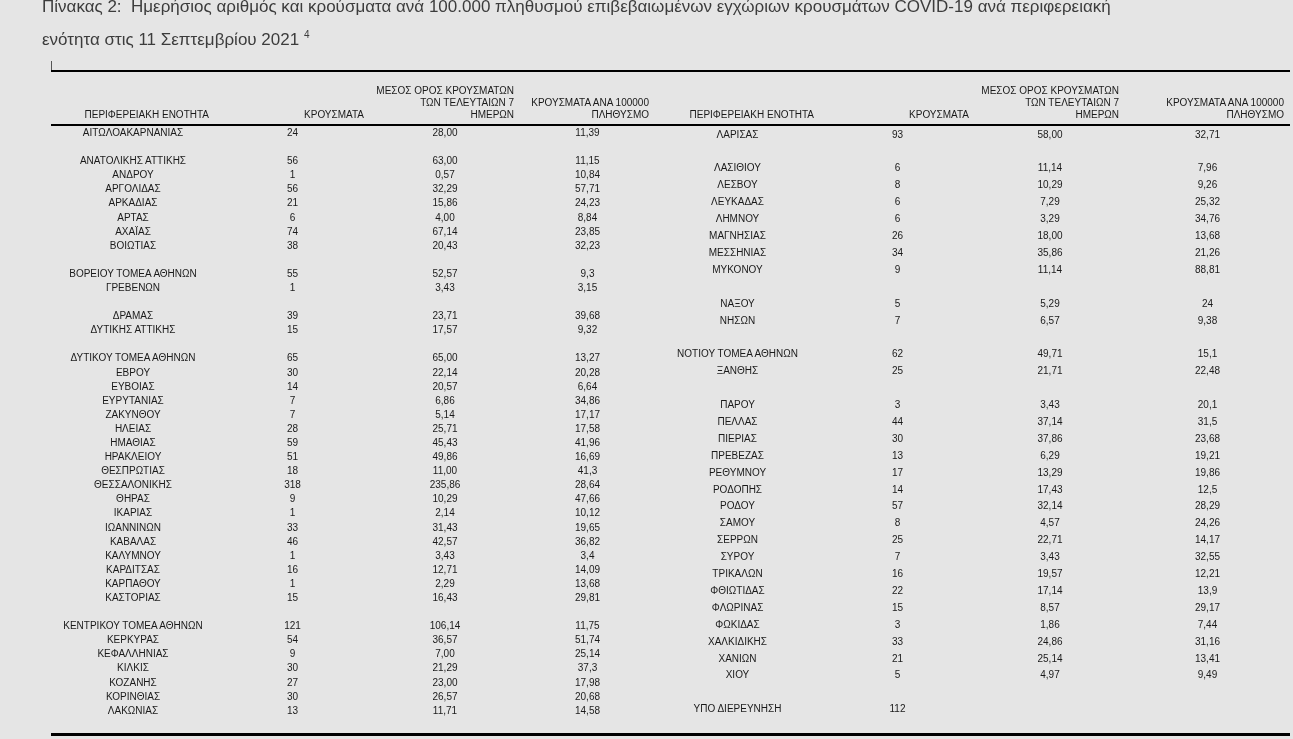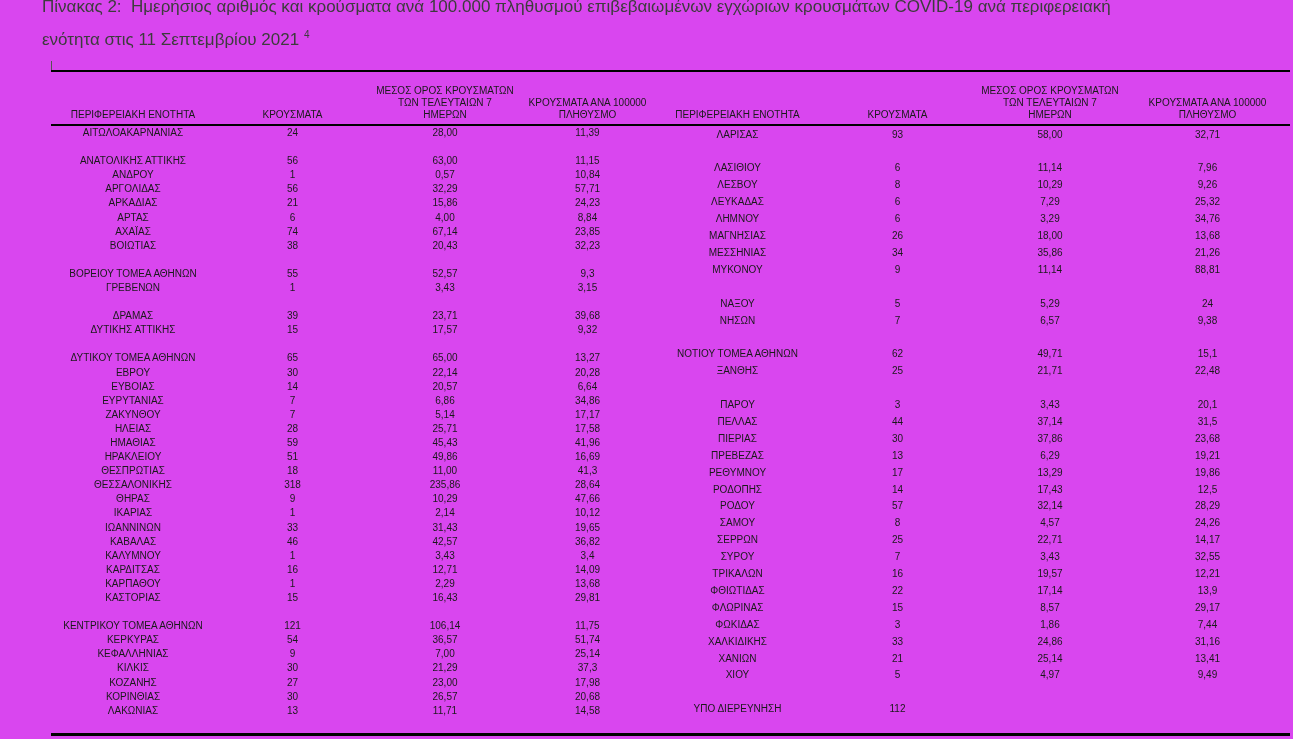--- a/index.html
+++ b/index.html
@@ -1,40 +1,40 @@
 <!DOCTYPE html>
 <html><head>
 <meta charset="utf-8">
 <style>
   * { margin:0; padding:0; box-sizing:border-box; }
   html,body { background:#ffffff; }
   body {
     width:1293px; height:739px; overflow:hidden;
     font-family:"Liberation Sans", sans-serif;
   }
-  .page { position:relative; width:1293px; height:739px; background:#d946ef; }
+  .page { position:relative; width:1293px; height:739px; background:#e5e5e5; }
 
   .doc-title {
     position:absolute; left:42px; top:-7px; width:1251px;
     font-size:17px; line-height:28px; color:#3c3c3c;
   }
   .doc-title .line { white-space:pre-wrap; }
   .doc-title sup { font-size:10px; vertical-align:super; }
 
   .rule-top    { position:absolute; left:51px; top:70px;  width:1239px; height:2px; background:#000; }
   .left-tick   { position:absolute; left:51px; top:61px;  width:1px;    height:9px; background:#555; }
   .rule-bottom { position:absolute; left:51px; top:733px; width:1239px; height:3px; background:#000; }
 
   .tables { position:absolute; left:51px; top:72px; width:1239px; display:flex; }
   table { border-collapse:collapse; table-layout:fixed; }
   .t-left  { width:604px; }
   .t-right { width:635px; }
 
   thead th {
-    font-weight:normal; vertical-align:bottom; text-align:center;
+    font-weight:normal; vertical-align:bottom; text-align:right;
     font-size:10px; line-height:12px; color:#1a1a1a;
     padding:0 6px 3px; height:53px;
     border-bottom:2px solid #000;
   }
   tbody td {
     text-align:center; font-size:10px; color:#1a1a1a;
     height:14.09px; line-height:14.09px; padding:0;
     white-space:nowrap; overflow:hidden;
   }
 </style>

